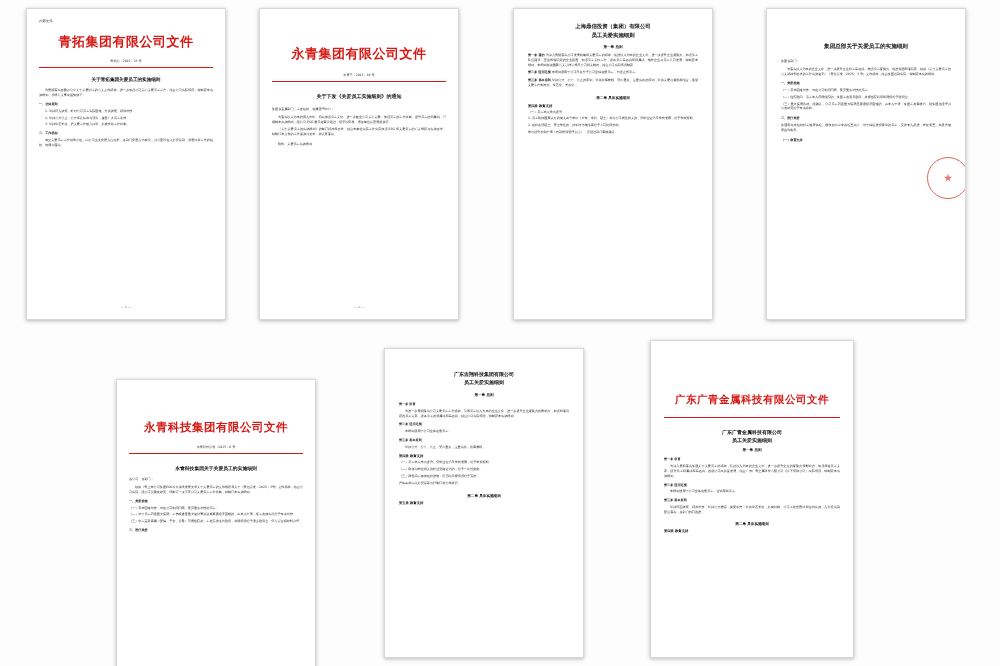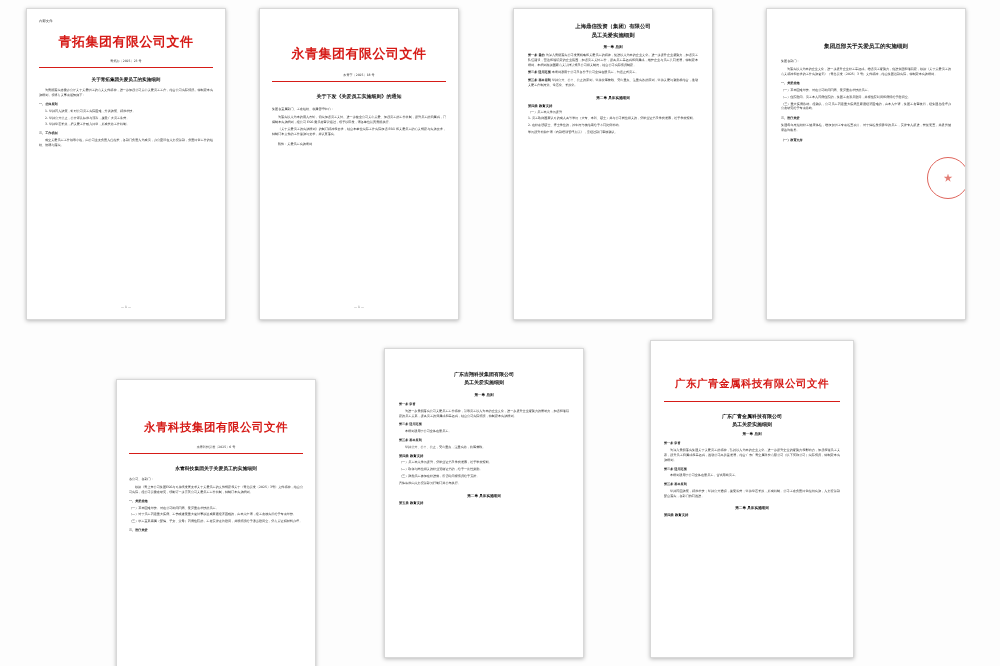--- a/index.html
+++ b/index.html
@@ -228,21 +228,21 @@
       <div class="tiny mt2">（二）取得与岗位相关的职业资格证书的，给予一次性奖励。</div>
       <div class="tiny mt2">（三）鼓励员工参加在职进修，所需时间视情况给予安排。</div>
       <div class="tiny mt2">具体标准由人力资源部另行制订并公布执行。</div>
       <div class="sec-h mt8">第二章 具体实施细则</div>
       <div class="sub-h mt3">第五条 教育支持</div>
       <div class="pagenum"></div>
     </div>
   </div>
 
   <div class="doc" id="d7" style="left: 650px; top: 340px; width: 204px; height: 318px;">
-    <div class="page-inner" style="padding:12px 13px;">
+    <div class="page-inner" style="padding:28px 13px;">
       <div class="red-title" style="font-size:10.5px;margin-top:24px;">广东广青金属科技有限公司文件</div>
       <div class="redline thick" style="margin-top:10px;"></div>
       <div class="blk-title mt6" style="font-size:5px;">广东广青金属科技有限公司</div>
       <div class="blk-title mt2" style="font-size:5px;">员工关爱实施细则</div>
       <div class="sec-h mt5">第一章 总则</div>
       <div class="tiny mt5 bold">第一条 宗旨</div>
       <div class="tiny mt2 indent">为深入贯彻落实集团关于关爱员工的精神，弘扬以人为本的企业文化，进一步提升企业的凝聚力和影响力，加强和谐员工关系，提升员工归属感和幸福感，推动公司高质量发展，结合广东广青金属科技有限公司（以下简称公司）实际情况，特制定本实施细则。</div>
       <div class="tiny mt4 bold">第二条 适用范围</div>
       <div class="tiny mt2 indent">本细则适用于公司全体在册员工，含试用期员工。</div>
       <div class="tiny mt4 bold">第三条 基本原则</div>

